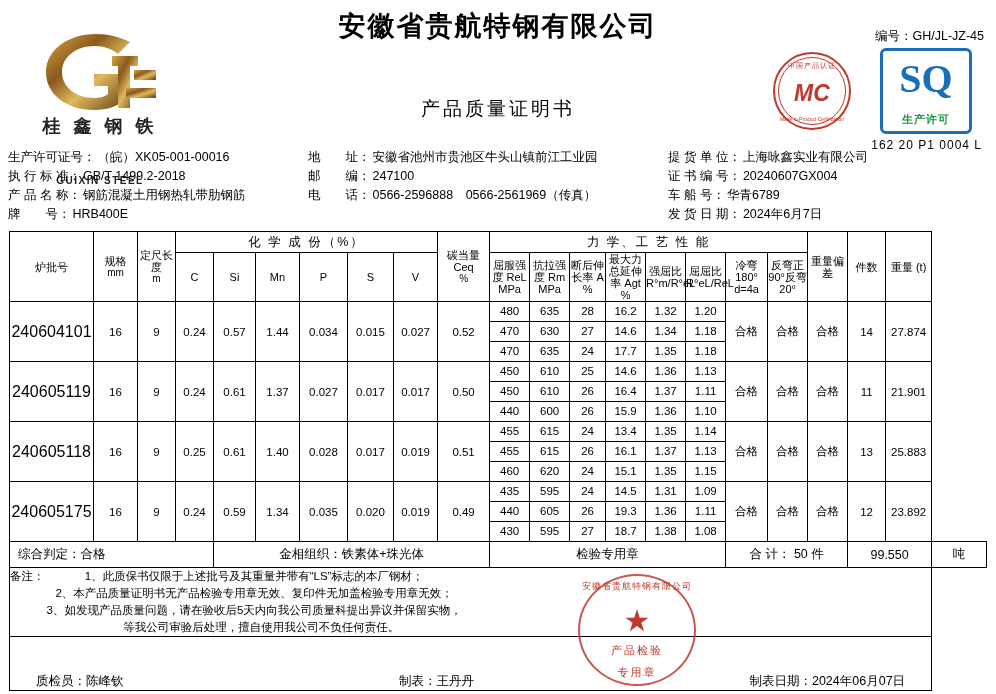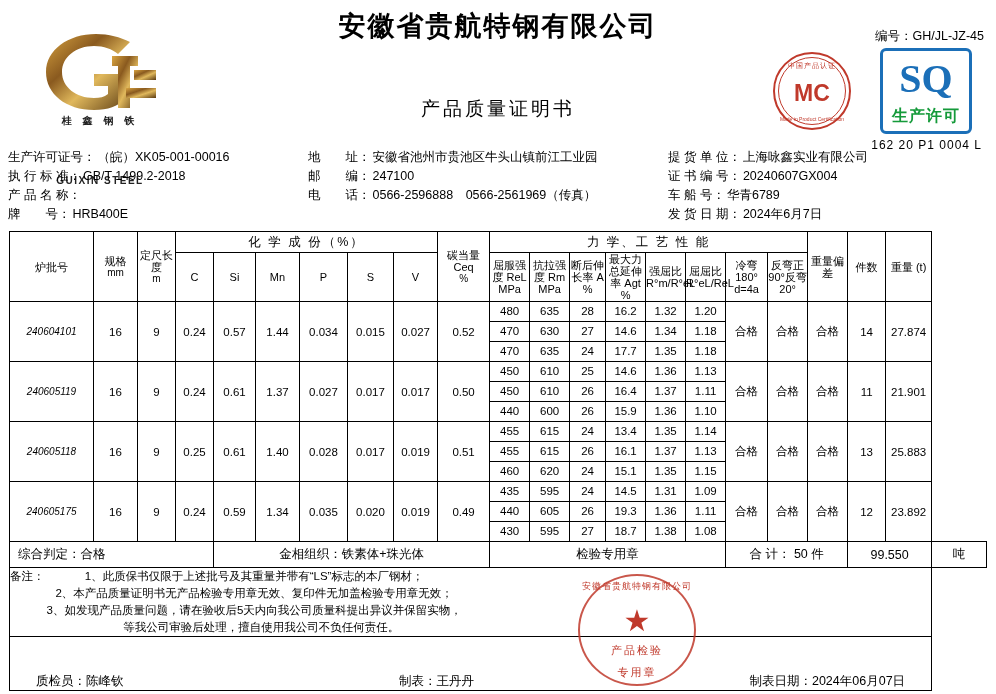--- a/index.html
+++ b/index.html
@@ -36,41 +36,41 @@
     font-size:12px;letter-spacing:1px;
   }
 
   
   .logo{position:absolute;left:30px;top:30px;width:140px;height:112px;}
   .logo-mark{
     position:absolute;left:8px;top:0;width:124px;height:84px;
   }
   .logo-cn{
     position:absolute;left:0;top:84px;width:140px;text-align:center;
-    font-size:10px;font-weight:bold;letter-spacing:4px;color:#222;
+    font-size:18px;font-weight:bold;letter-spacing:4px;color:#222;
   }
   .logo-en{
     position:absolute;left:0;top:101px;width:140px;text-align:center;
     font-size:10px;font-weight:bold;letter-spacing:1.5px;color:#222;margin-top:44px;
   }
 
   
   .mc-seal{
     position:absolute;left:773px;top:52px;width:78px;height:78px;
     border-radius:50%;
     border:2px solid #c0392b;
     box-sizing:border-box;
   }
   .mc-seal .ring{
     position:absolute;left:3px;top:3px;right:3px;bottom:3px;
     border-radius:50%;border:1px solid #c0392b;
   }
   .mc-seal .mc{
     position:absolute;left:0;right:0;top:26px;text-align:center;
-    font-size:23px;font-weight:bold;color:#c0392b;
+    font-size:23px;font-weight:bold;color:#c0392b;font-style:italic;
   }
   .mc-seal .top-cn{
     position:absolute;left:0;right:0;top:7px;text-align:center;
     font-size:7px;color:#c0392b;letter-spacing:1px;
   }
   .mc-seal .bot-en{
     position:absolute;left:0;right:0;bottom:6px;text-align:center;
     font-size:5px;color:#c0392b;
   }
 
@@ -79,21 +79,21 @@
     position:absolute;left:880px;top:48px;width:92px;height:86px;
     border:3px solid #1b6fb8;border-radius:6px;box-sizing:border-box;
     background:#fff;
   }
   .sq-seal .sq{
     position:absolute;left:0;right:0;top:4px;text-align:center;
     font-size:40px;font-weight:bold;color:#1b6fb8;font-family:"Liberation Serif",serif;
   }
   .sq-seal .cn{
     position:absolute;left:0;right:0;bottom:4px;text-align:center;
-    font-size:16px;font-weight:bold;color:#159a3a;letter-spacing:1px;
+    font-size:11px;font-weight:bold;color:#159a3a;letter-spacing:1px;
   }
 
   
   .info{
     position:relative;
     font-size:12.5px;
     padding:0 10px 4px 8px;
   }
   .info-row{display:flex;line-height:19px;}
   .info-col{display:flex;}
@@ -120,21 +120,21 @@
   .grp-head{font-size:12.5px;letter-spacing:2px;height:20px;}
   .sub-head{font-size:11px;line-height:12px;padding:2px 0;}
   .unit{font-size:10px;}
   .cell-stack{font-size:11.5px;}
   .cell-stack div{
     height:19px;line-height:19px;
     border-bottom:1px solid #000;
   }
   .cell-stack div:last-child{border-bottom:none;}
   .tall{padding:0;}
-  td.data-lg{font-size:10px;font-style:italic;}
+  td.data-lg{font-size:16px;}
 
   
   .footer-row{
     font-size:12.5px;
     height:26px;
     margin-top:23px;
   }
   .notes{
     font-size:11.5px;
     line-height:17px;
@@ -248,20 +248,21 @@
       </div>
       <div class="info-col c3">
         <span class="lbl">证 书 编 号：</span>
         <span class="val">20240607GX004</span>
       </div>
     </div>
 
     <div class="info-row">
       <div class="info-col c1">
         <span class="lbl">产 品 名 称：</span>
+        <span class="val">钢筋混凝土用钢热轧带肋钢筋</span>
       </div>
       <div class="info-col c2">
         <span class="lbl">电　　话：</span>
         <span class="val">0566-2596888　0566-2561969（传真）</span>
       </div>
       <div class="info-col c3">
         <span class="lbl">车 船 号：</span>
         <span class="val">华青6789</span>
       </div>
     </div>

